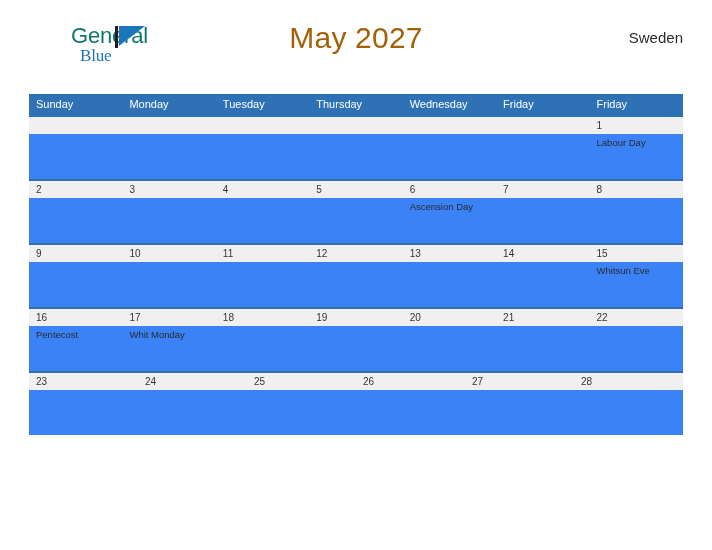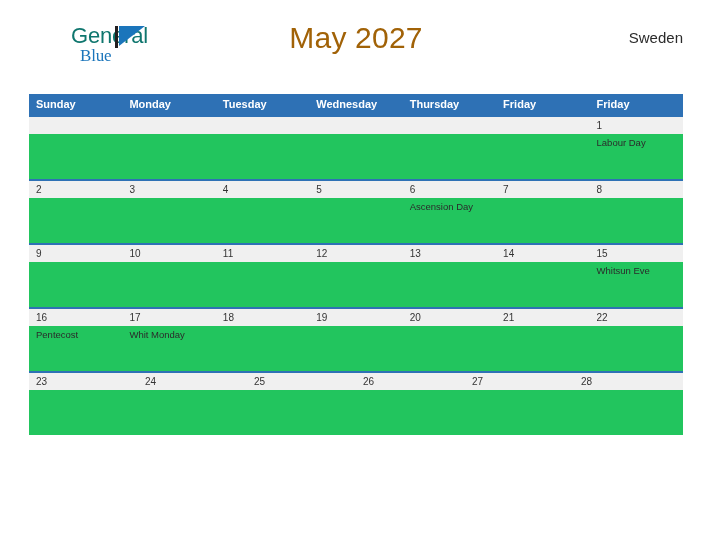--- a/index.html
+++ b/index.html
@@ -105,21 +105,20 @@
   }
   .weekday-cell {
     flex: 1 1 0;
     color: #ffffff;
     font-size: 11px;
     line-height: 21px;
     padding-left: 7px;
     box-sizing: border-box;
     white-space: nowrap;
     overflow: hidden;
-    font-weight: bold;
   }
 
   .week-row {
     border-top: 2px solid #2e71b5;
     height: 64px;
     box-sizing: border-box;
     background: #ffffff;
     position: relative;
   }
   .week-row:first-of-type {
@@ -136,21 +135,21 @@
     font-size: 10px;
     color: #333333;
     line-height: 17px;
     padding-left: 7px;
     box-sizing: border-box;
   }
 
   .event-band {
     display: flex;
     height: 45px;
-    background: #22c55e;
+    background: #3b82f6;
   }
   .event-band .day-event {
     flex: 1 1 0;
     font-size: 9.5px;
     color: #2b2b2b;
     padding-left: 7px;
     padding-top: 3px;
     box-sizing: border-box;
     line-height: 12px;
     white-space: nowrap;
@@ -179,22 +178,22 @@
 
     <div class="cal-country">Sweden</div>
   </div>
 
   <div class="calendar">
 
     <div class="weekday-row">
       <div class="weekday-cell">Sunday</div>
       <div class="weekday-cell">Monday</div>
       <div class="weekday-cell">Tuesday</div>
+      <div class="weekday-cell">Thursday</div>
       <div class="weekday-cell">Wednesday</div>
-      <div class="weekday-cell">Thursday</div>
       <div class="weekday-cell">Friday</div>
       <div class="weekday-cell">Friday</div>
     </div>
 
     <div class="week-row">
       <div class="day-band">
         <div class="day-num"></div>
         <div class="day-num"></div>
         <div class="day-num"></div>
         <div class="day-num"></div>

